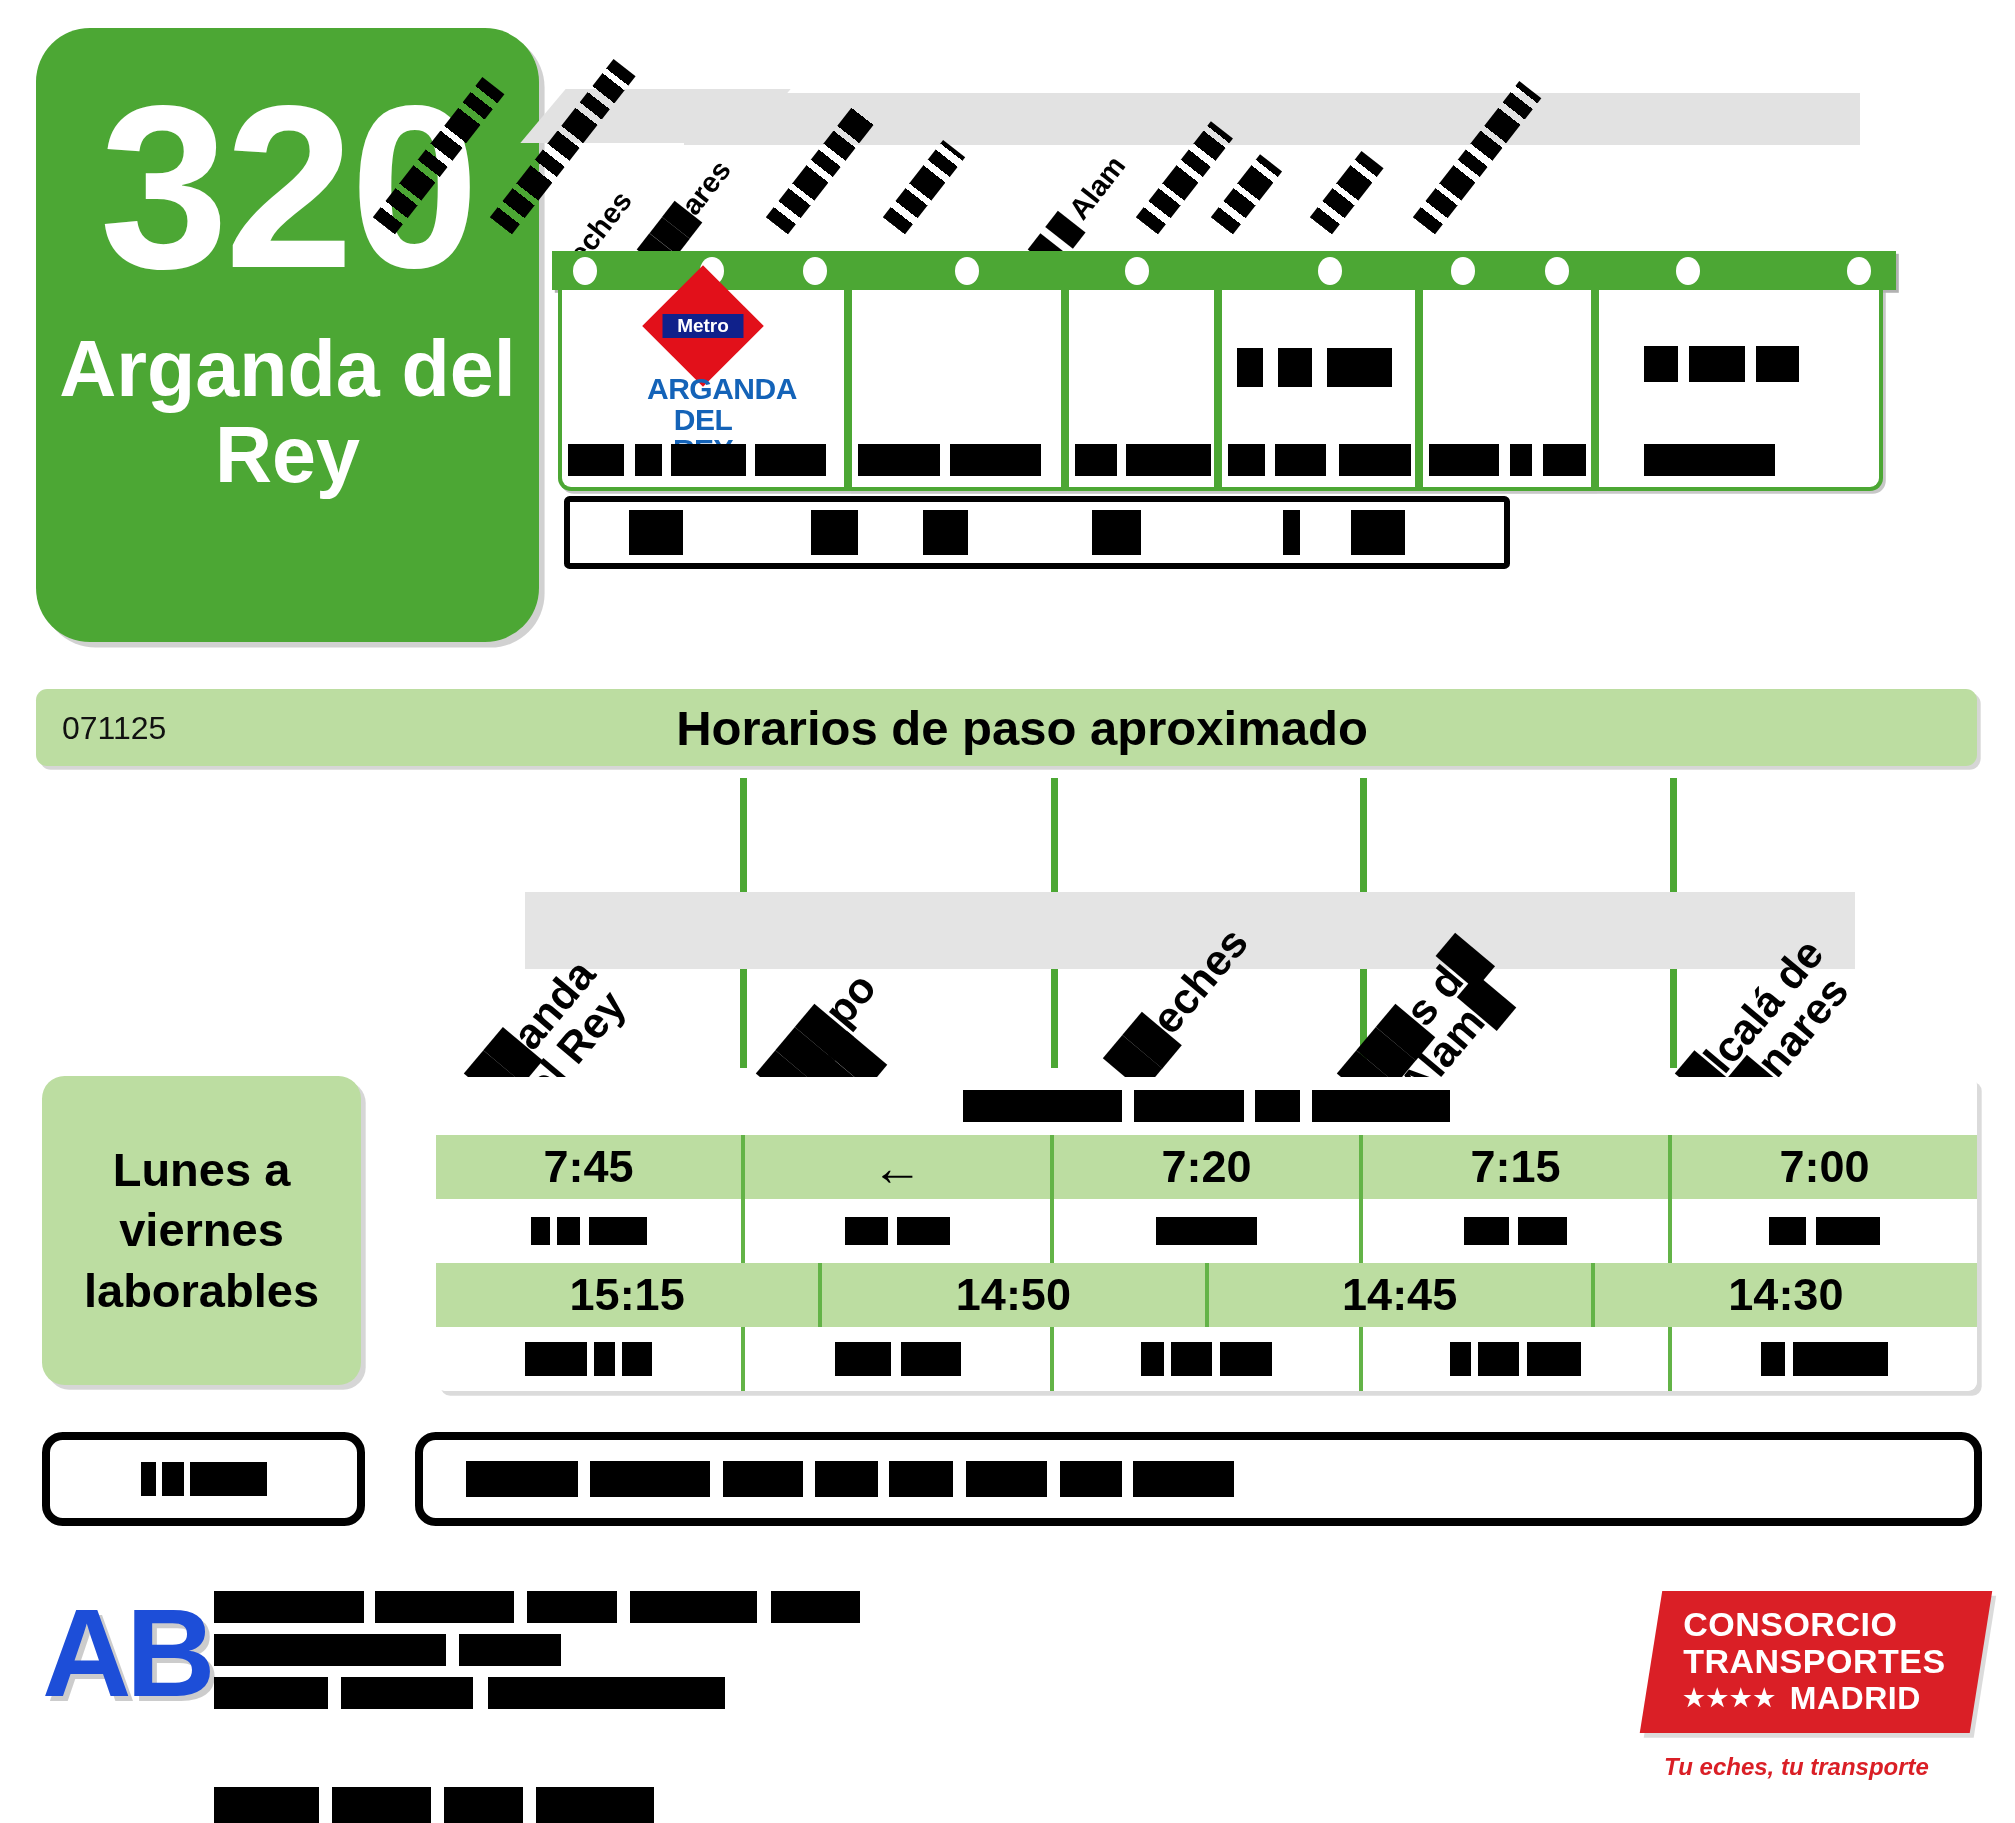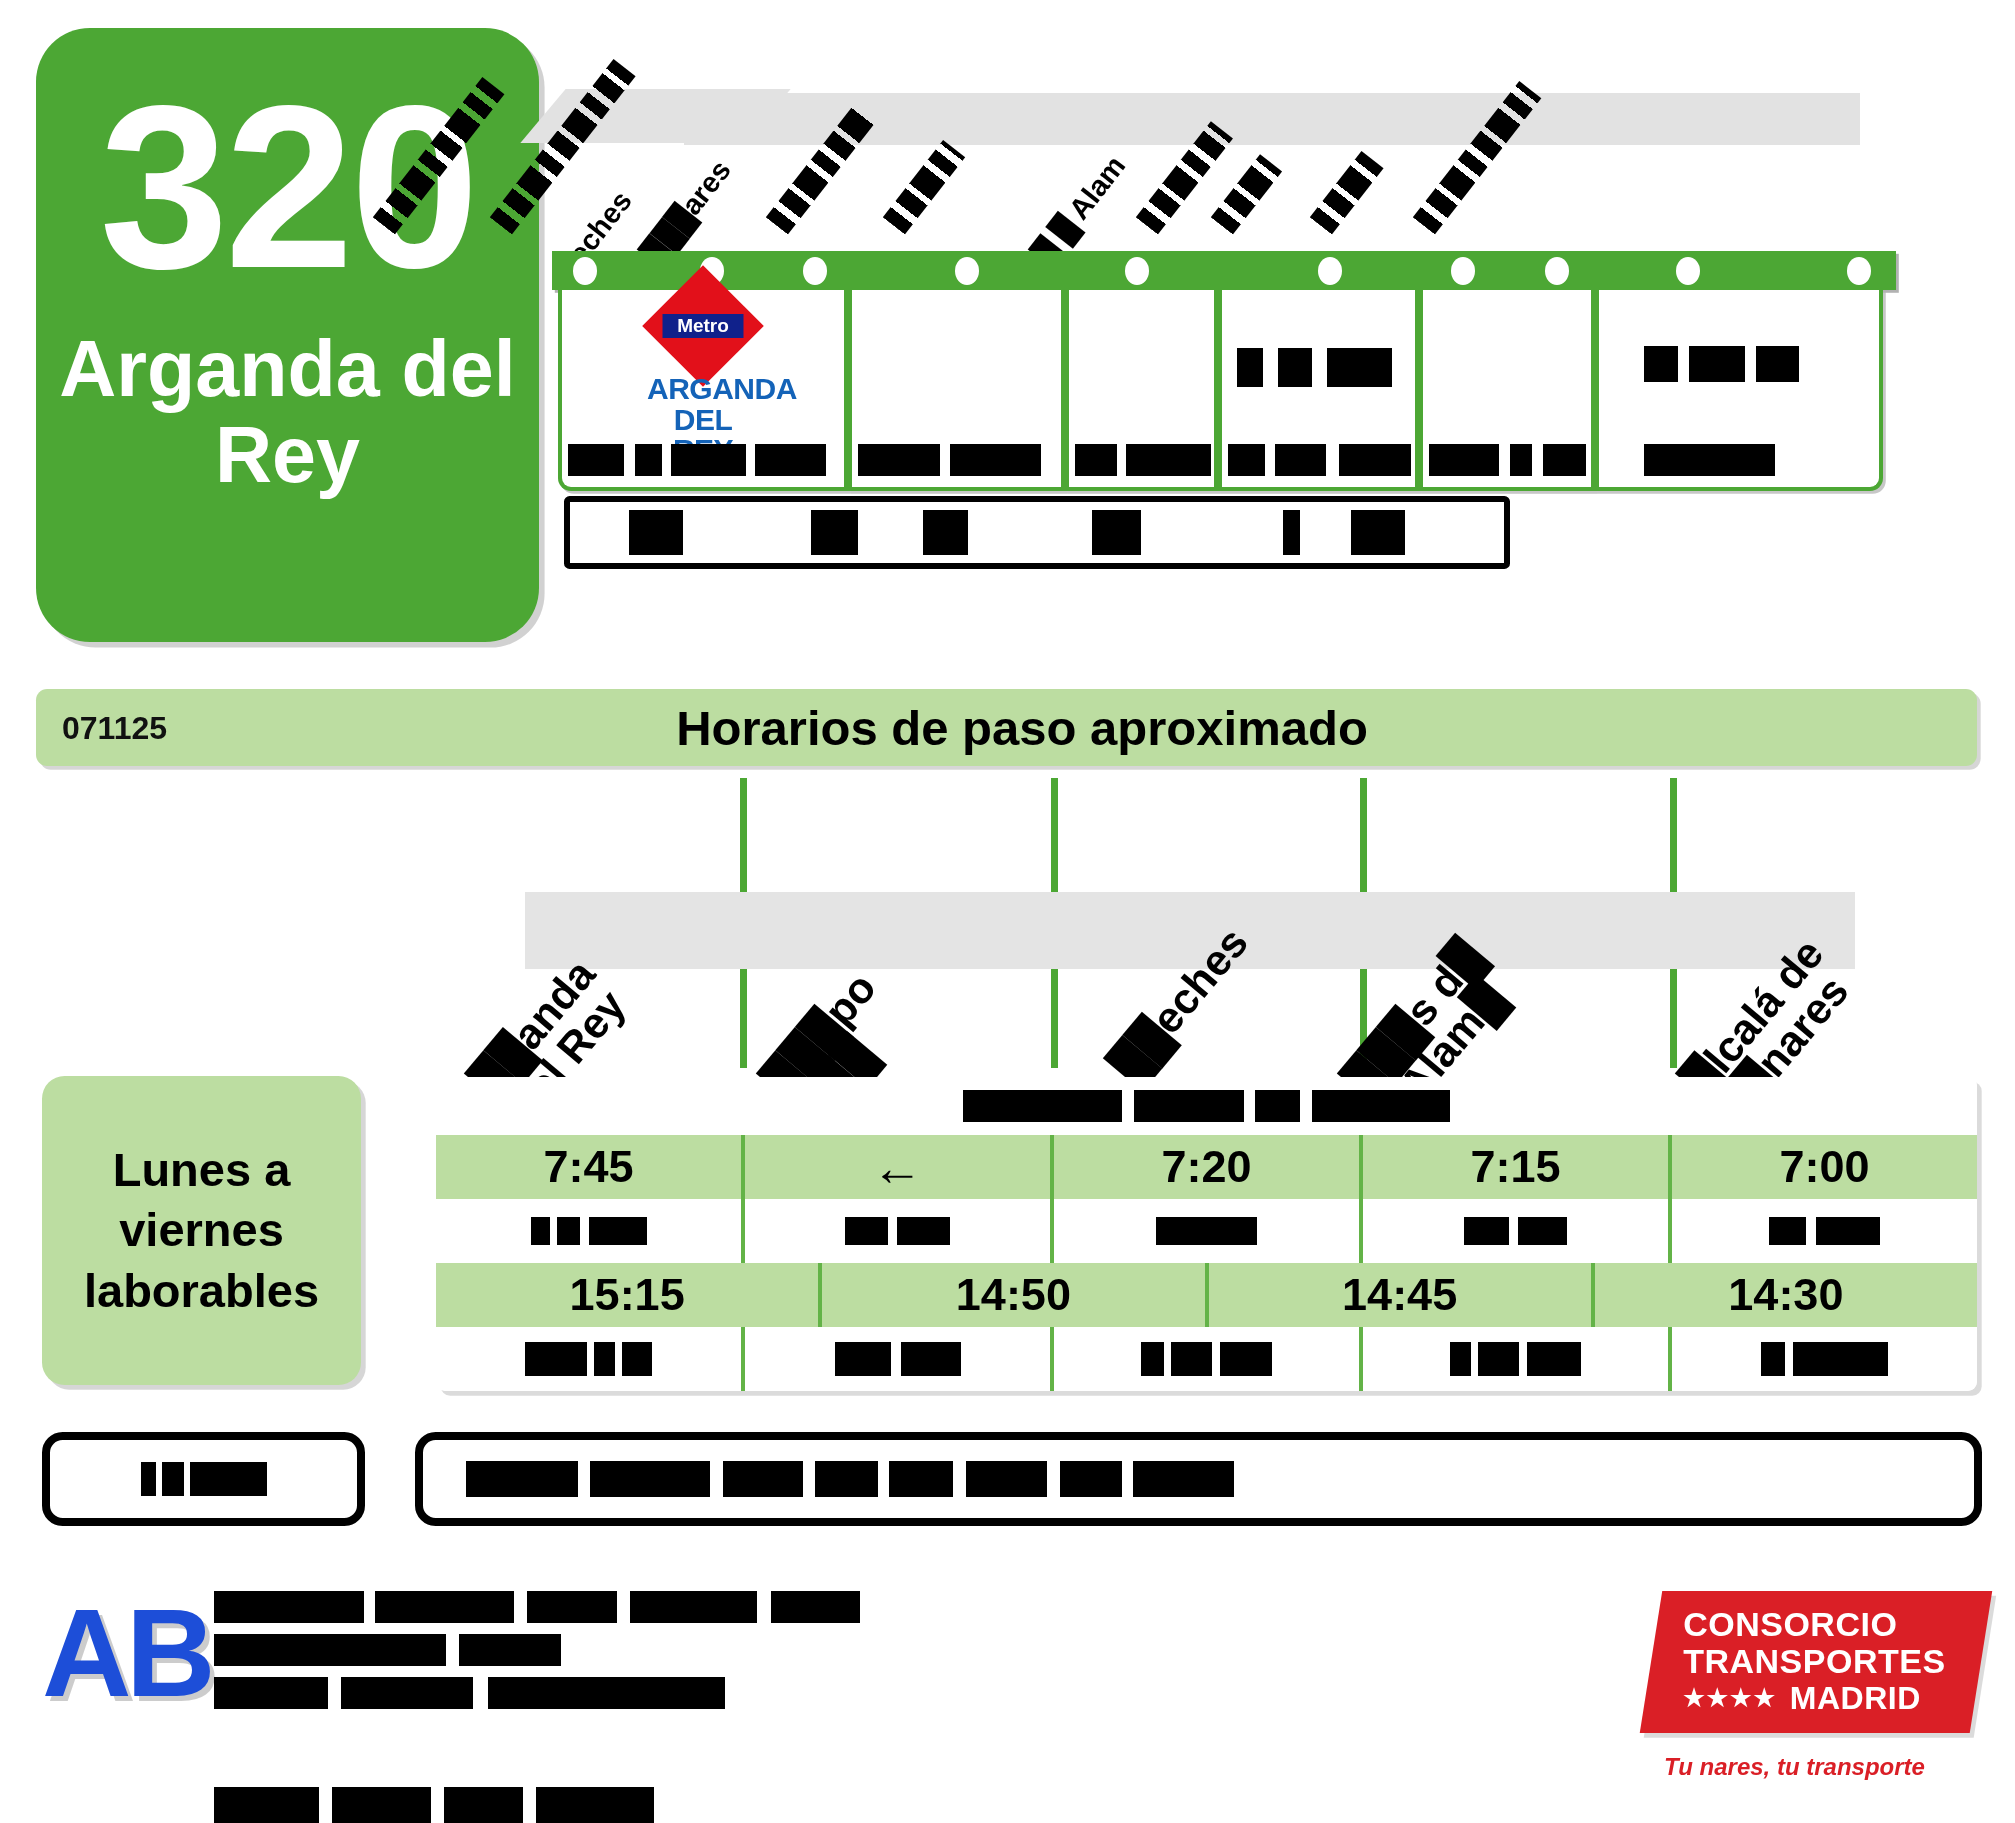--- a/index.html
+++ b/index.html
@@ -120,21 +120,21 @@
   
   #title-bar {
     position:absolute; left:36px; top:689px;
     width:1941px; height:77px;
     background:#bcdda1; border-radius:11.2px;
     box-shadow:3.7px 3.7px 0 rgba(0,0,0,.16);
   }
   #sheet-code {
     position:absolute; left:26px; top:50%;
     transform:translateY(-50%);
-    font-size:32px; font-weight:bold; color:#111;
+    font-size:32px; font-weight:normal; color:#111;
   }
   #title-text {
     position:absolute; left:0; right:0; top:50%;
     transform:translateY(-50%);
     text-align:center;
     font-size:49px; font-weight:bold; color:#000;margin-left:31px;
   }
 
   
   #col-head-area { position:absolute; left:0; top:778px; width:2015px; height:309px; }
@@ -475,16 +475,16 @@
     <div id="consorcio-badge">
       <div>
         <div class="cons-line">CONSORCIO</div>
         <div class="cons-line">TRANSPORTES</div>
         <div class="cons-line stars">
           <span class="stars-glyph">★★★★</span>
           <span>MADRID</span>
         </div>
       </div>
     </div>
-    <div id="consorcio-tag">Tu nares, tu transporte</div>
+    <div id="consorcio-tag">Tu eches, tu transporte</div>
   </div>
 </div>
 
 
 </body></html>

